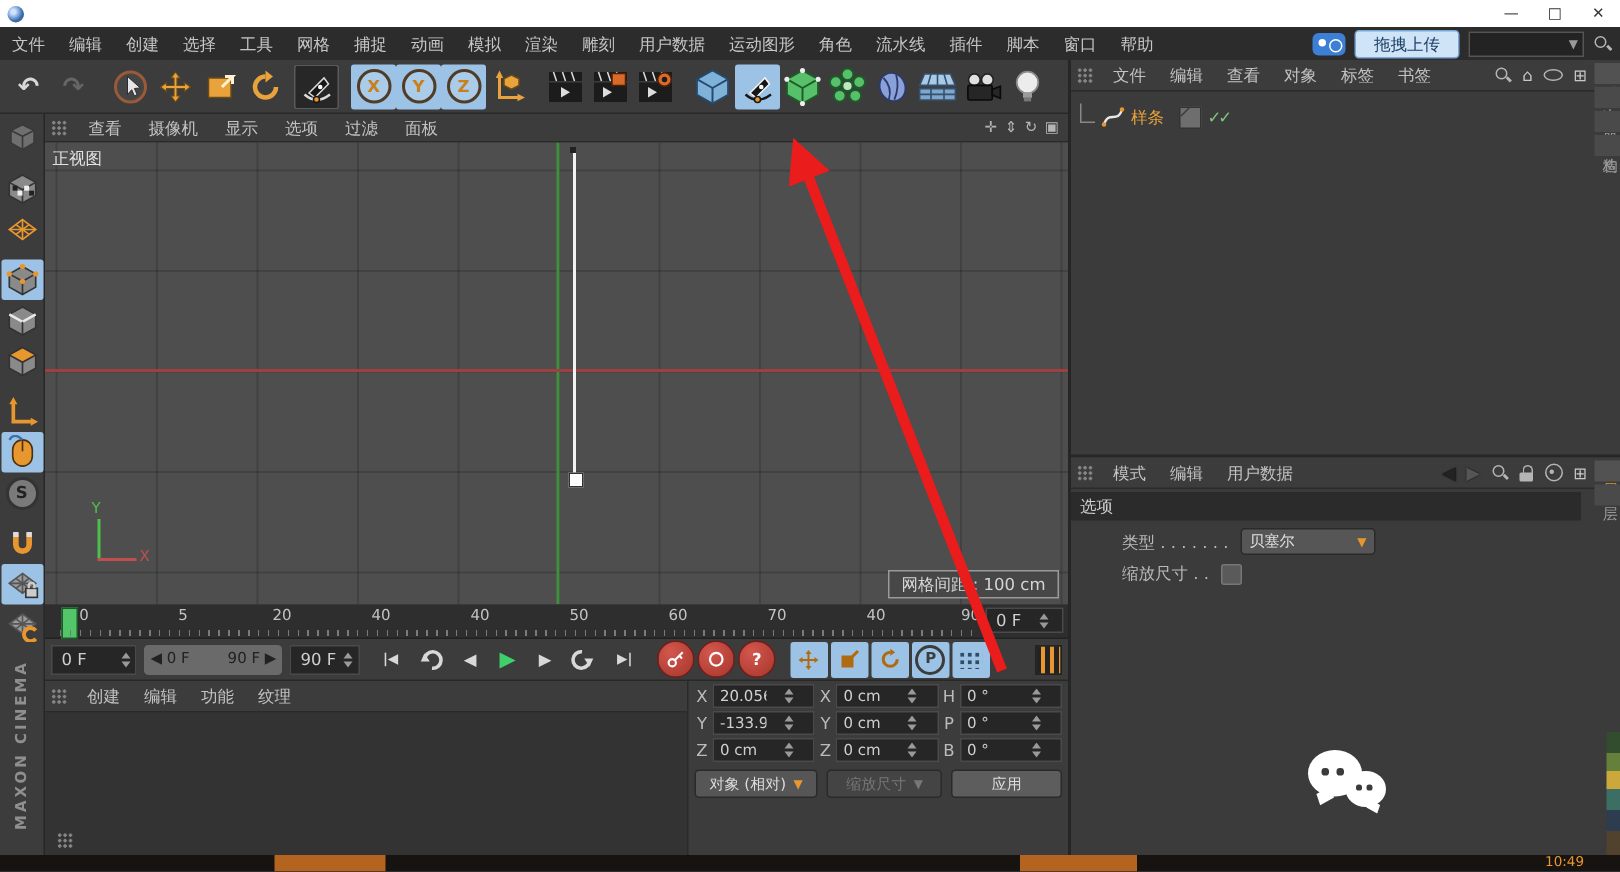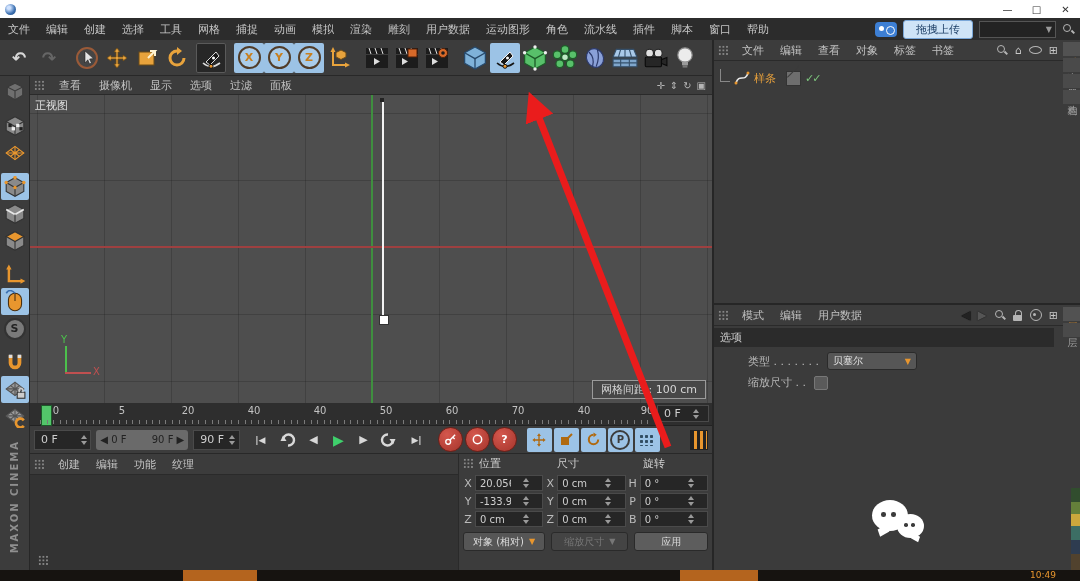--- a/index.html
+++ b/index.html
@@ -613,26 +613,20 @@
     <span class="grip"></span>
     <span class="mi">创建</span>
     <span class="mi">编辑</span>
     <span class="mi">功能</span>
     <span class="mi">纹理</span>
   </div>
   <span class="grip grip2" style="position:absolute;"></span>
 </div>
 
 <div id="coords" class="abs">
-  <div class="head">
-    <span class="grip"></span>
-    <span class="h1">位置</span>
-    <span class="h2">尺寸</span>
-    <span class="h3">旋转</span>
-  </div>
   <div class="crow">
     <span class="clab">X</span>
     <span class="cfield">
         <span>20.056 cm</span>
         <span class="step">
           <i class="tri-u"></i>
           <i class="tri-d"></i>
         </span>
       </span>
     <span class="clab">X</span>

